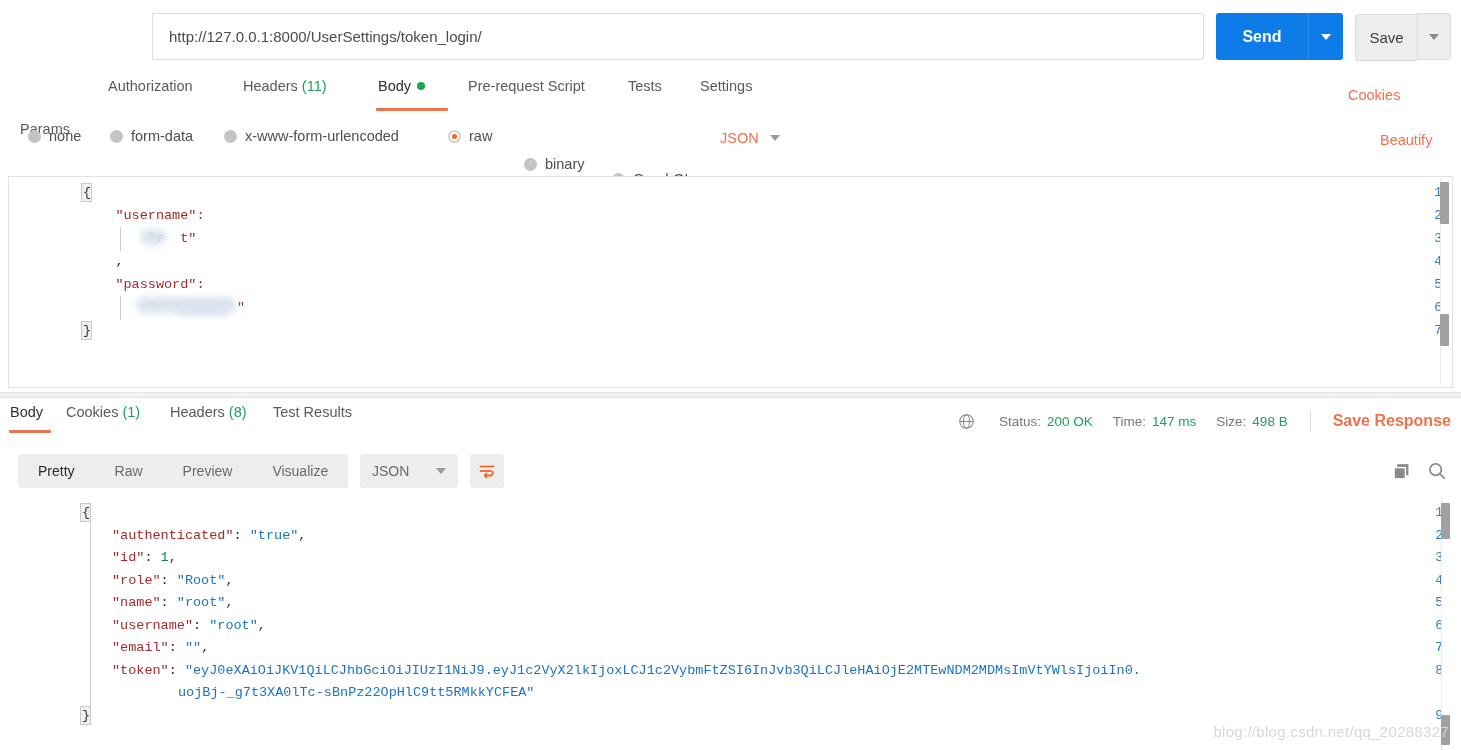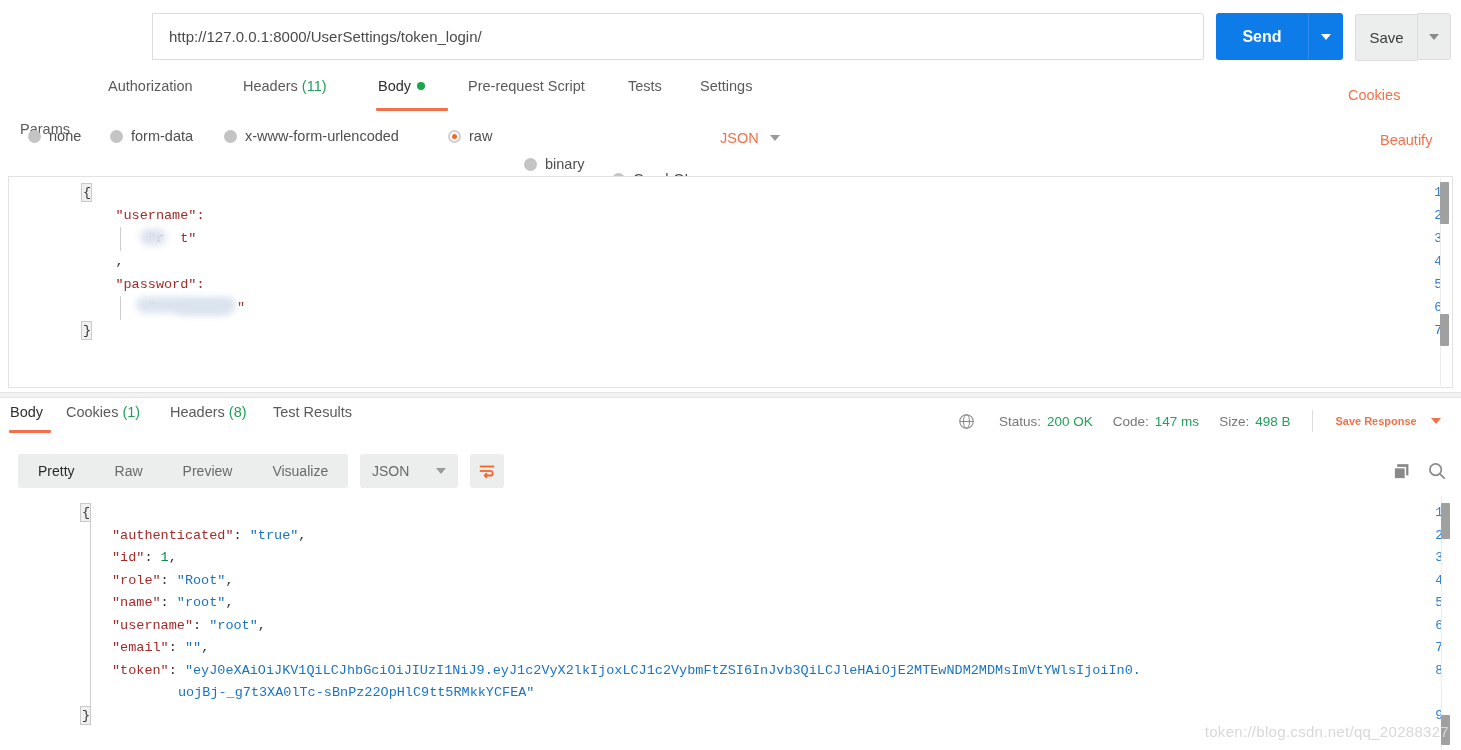--- a/index.html
+++ b/index.html
@@ -167,21 +167,21 @@
   }
   .resp-tab.active { color: #2f2f2f; }
   .resp-tab .cnt { color: #20a05a; }
 
   .status-wrap {
     position: absolute; top: 410px; display: flex; align-items: center;
     font-size: 13.5px; color: #777777; gap: 6px; white-space: nowrap;
   }
   .stat-val { color: #20a05a; }
   .vdiv { width: 1px; height: 22px; background: #dcdcdc; }
-  .save-resp { color: #f1714b; font-size: 11px; font-weight: bold; cursor: pointer; }
+  .save-resp { color: #f1714b; font-size: 16px; font-weight: bold; cursor: pointer; }
 
   
   .view-group {
     position: absolute; left: 18px; top: 454px; height: 34px;
     background: #eceded; border-radius: 3px; display: flex; align-items: center;
   }
   .view-btn {
     padding: 0 20px; height: 34px; display: flex; align-items: center;
     font-size: 14px; color: #6a6a6a; cursor: pointer;
   }
@@ -322,21 +322,21 @@
 </div>
 
 <div class="status-wrap" style="left:958px;">
   <svg width="17" height="17" viewBox="0 0 24 24">
     <circle cx="12" cy="12" r="9.5" fill="none" stroke="#888" stroke-width="1.5"></circle>
     <ellipse cx="12" cy="12" rx="4.2" ry="9.5" fill="none" stroke="#888" stroke-width="1.5"></ellipse>
     <line x1="2.5" y1="12" x2="21.5" y2="12" stroke="#888" stroke-width="1.5"></line>
   </svg>
   <span style="margin-left:18px;">Status:</span>
   <span class="stat-val">200 OK</span>
-  <span style="margin-left:14px;">Code:</span>
+  <span style="margin-left:14px;">Time:</span>
   <span class="stat-val">147 ms</span>
   <span style="margin-left:14px;">Size:</span>
   <span class="stat-val">498 B</span>
   <span class="vdiv" style="margin:0 16px;"></span>
   <span class="save-resp">Save Response</span>
   <span class="caret" style="border-top-color:#f1714b; margin-left:8px;"></span>
 </div>
 
 <div class="view-group">
   <div class="view-btn active">Pretty</div>
@@ -396,13 +396,13 @@
     <div class="codeline" style="top:166px; left:104px;"><span class="k">"token"</span><span class="p">: </span><span class="s">"eyJ0eXAiOiJKV1QiLCJhbGciOiJIUzI1NiJ9.eyJ1c2VyX2lkIjoxLCJ1c2VybmFtZSI6InJvb3QiLCJleHAiOjE2MTEwNDM2MDMsImVtYWlsIjoiIn0.</span></div>
     <div class="codeline s" style="top:188px; left:170px;">uojBj-_g7t3XA0lTc-sBnPz22OpHlC9tt5RMkkYCFEA"</div>
     <div class="codeline p" style="top:211px;">}</div>
   </div>
   <div class="sb-track" style="right:1px; top:0; bottom:0;">
     <div class="sb-thumb" style="top:6px; height:36px;"></div>
     <div class="sb-thumb" style="top:218px; height:30px;"></div>
   </div>
 </div>
 
-<div class="watermark">token://blog.csdn.net/qq_20288327</div>
+<div class="watermark">blog://blog.csdn.net/qq_20288327</div>
 
 </body></html>

